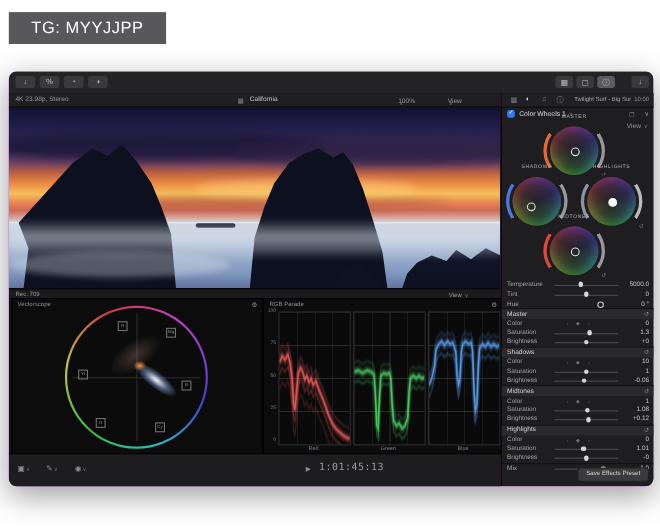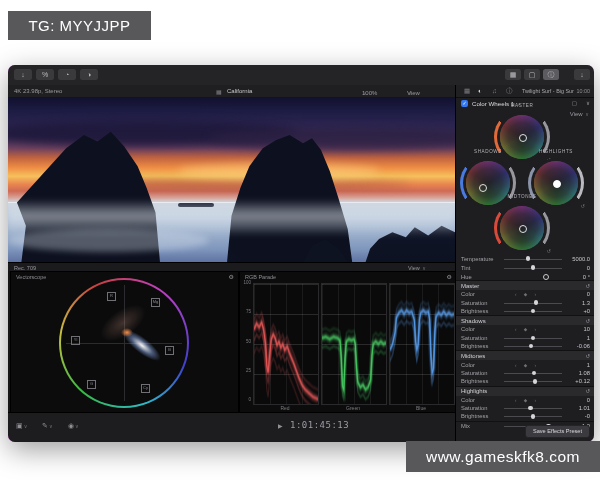--- a/index.html
+++ b/index.html
@@ -439,15 +439,14 @@
             </span>
           <span class="val">1.0</span>
         </div>
       </div>
 
       <button class="savebtn">Save Effects Preset</button>
     </div>
   </div>
 
   <div class="wm" style="left:8px;top:11px;width:143px;height:29px;font-size:15px;">TG: MYYJJPP</div>
-  <div class="wm" style="left:406px;top:441px;width:194px;height:31px;font-size:15.5px;">www.gameskfk8.com</div>
 
 </div>
 
 </body></html>

